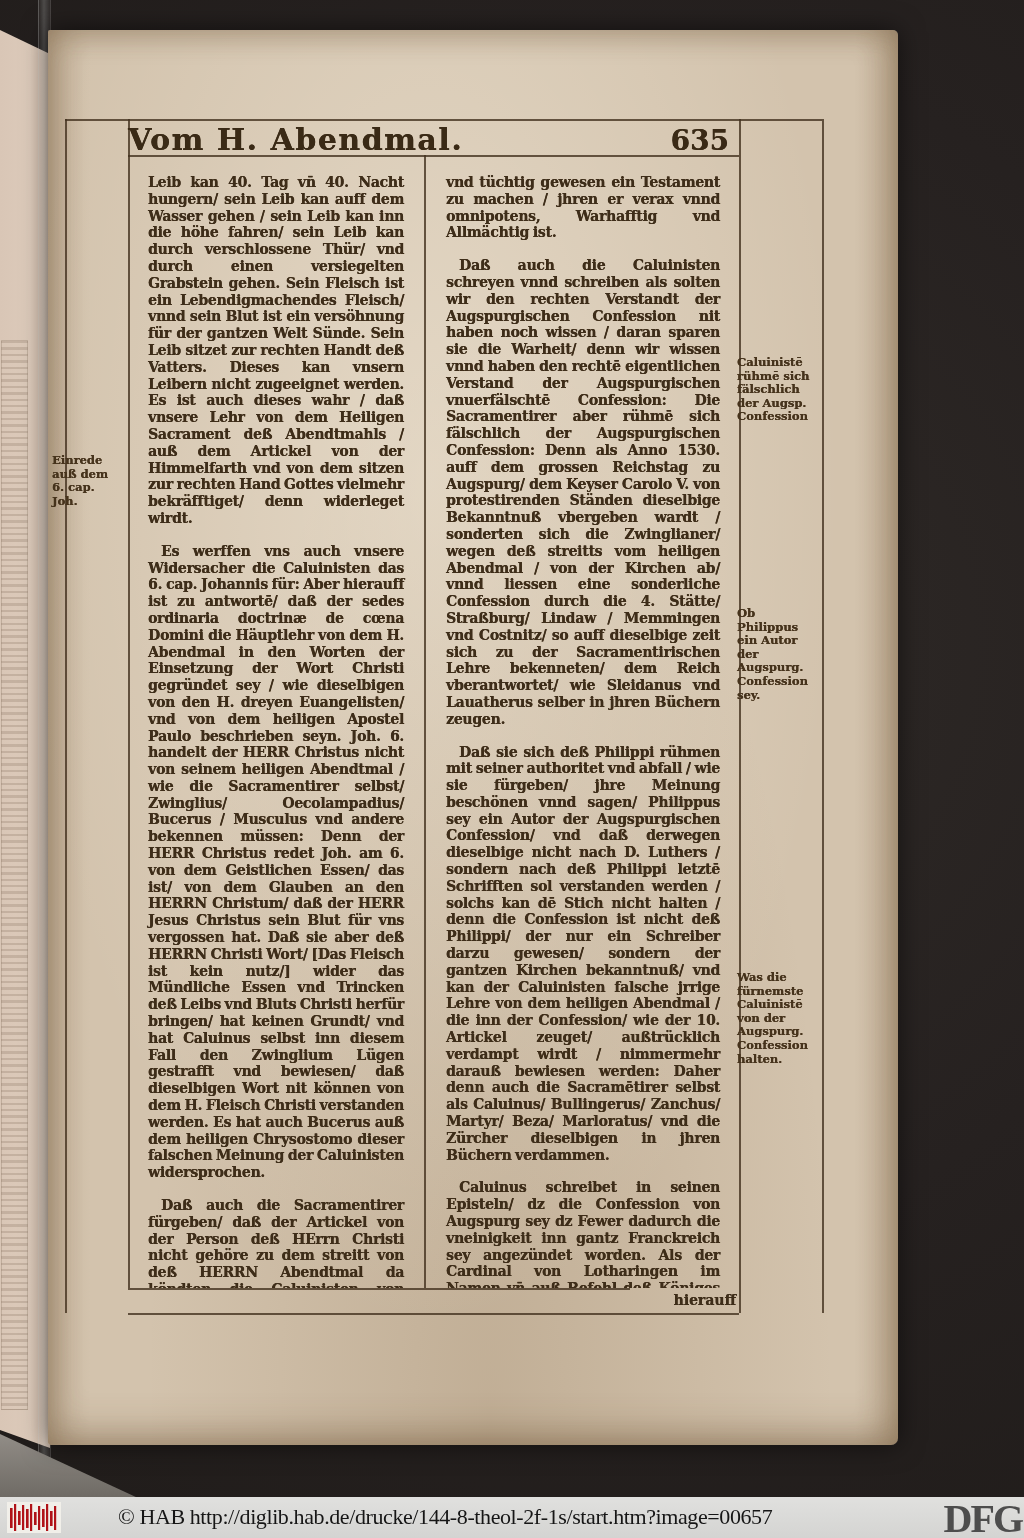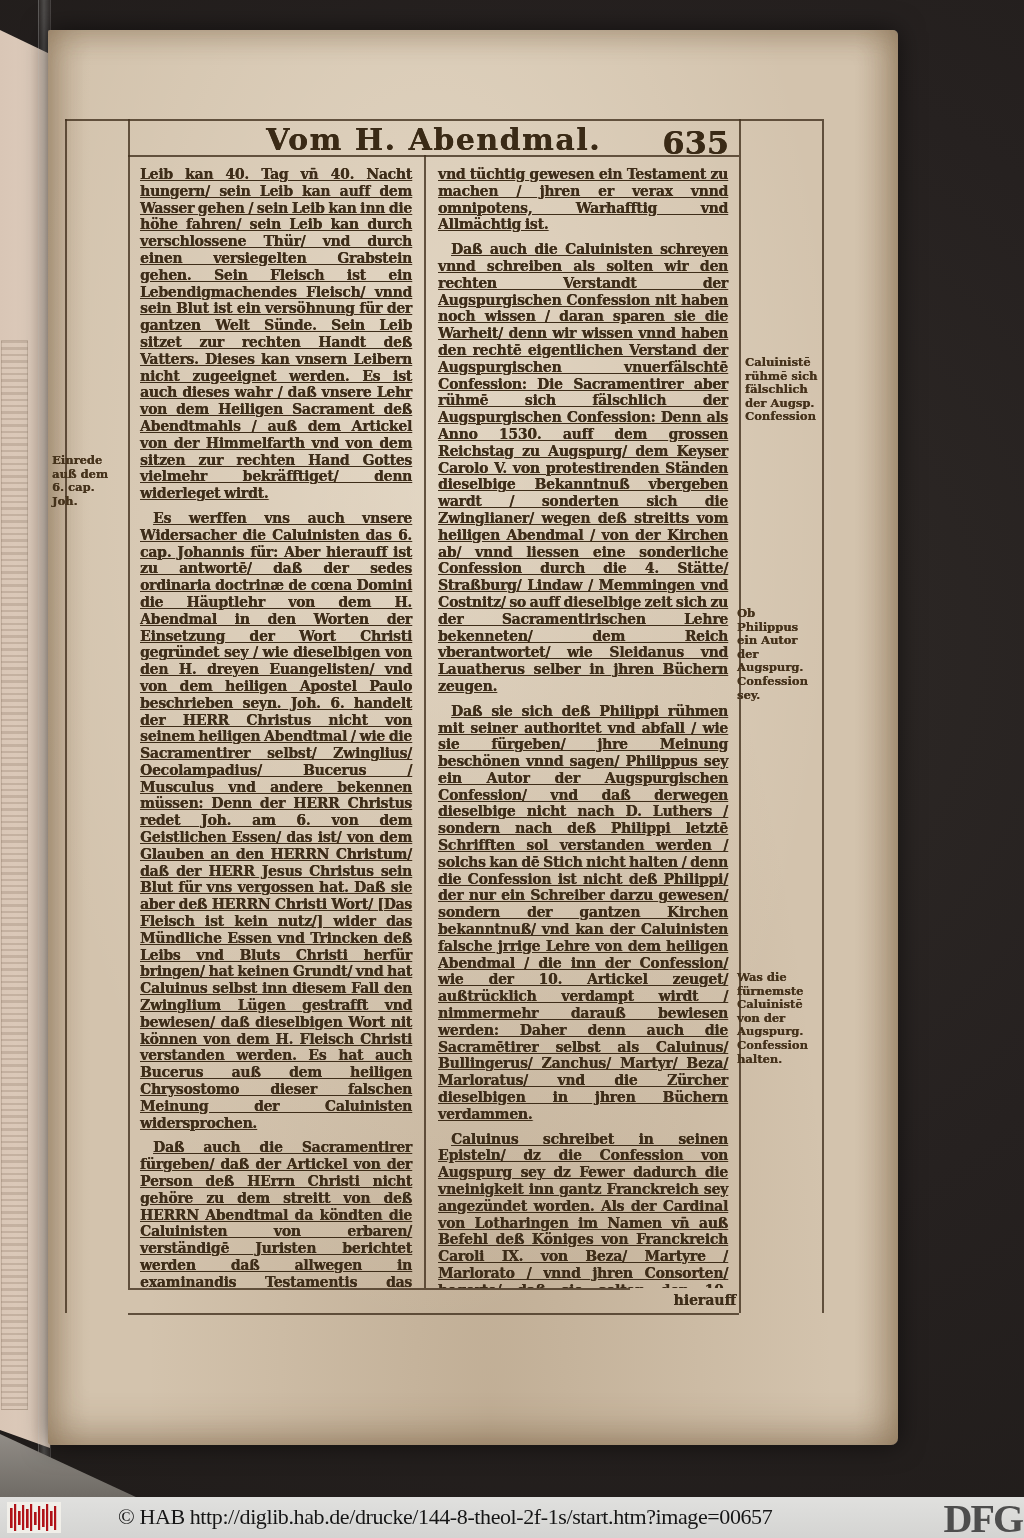--- a/index.html
+++ b/index.html
@@ -45,47 +45,47 @@
                 0 0 26px rgba(0,0,0,.55);
     border-radius:2px 5px 7px 3px;
   }
   
   .rule{ position:absolute; background:#43321f; opacity:.8; }
   .rule.h{ height:2px; }
   .rule.v{ width:1.6px; }
   
   .header-row{ position:absolute; left:80px; top:92px; width:611px; height:32px; }
   .running-title{
-    position:absolute; left:0; right:0; top:0; text-align:center;
+    position:absolute; left:0; right:0; top:0; 
     font-size:30px; font-weight:bold; letter-spacing:1.5px; color:#3a2a16;
     text-shadow:.3px 0 0 #3a2a16;
   }
   .page-number{
-    position:absolute; right:10px; top:2px; font-size:32px; font-weight:bold; color:#3a2a16;
+    position:absolute; right:10px; top:2px; font-size:28px; font-weight:bold; color:#3a2a16;
     text-shadow:.3px 0 0 #3a2a16;
   }
   
   .col{
     position:absolute; top:128px; height:1130px; overflow:hidden;
     font-size:14px; line-height:16.8px; font-weight:bold; color:#3e2d19;
     text-align:justify; word-spacing:-1px; letter-spacing:-.25px;
     text-shadow:.25px 0 0 #3e2d19;
   }
   .col-left{ left:84px; width:288px; }
   .col-right{ left:382px; width:306px; }
-  .col p{ margin:8px;text-decoration:underline; }
+  .col p{ margin:16px; }
   .col p.indent{ text-indent:13px; }
   
   .mnote{
     position:absolute; font-size:11.5px; line-height:13.6px; font-weight:bold;
     color:#46331c; text-shadow:.2px 0 0 #46331c;
   }
   .mnote-l1{ left:4px; top:424px; width:66px; }
   .mnote-l2{ left:8px;  top:929px; width:73px; }
-  .mnote-r1{ left:689px; top:326px; width:80px;margin-left:8px; }
+  .mnote-r1{ left:689px; top:326px; width:80px; }
   .mnote-r2{ left:689px; top:577px; width:78px; }
   .mnote-r3{ left:689px; top:941px; width:84px; }
   .catchword{
     position:absolute; left:560px; top:1262px; width:128px; text-align:right;
     font-size:14px; font-weight:bold; color:#3e2d19; text-shadow:.25px 0 0 #3e2d19;
   }
   
   .footer{
     position:absolute; left:0; top:1497px; width:1024px; height:41px;
     background:linear-gradient(180deg,#e0e0de,#d4d4d2);

